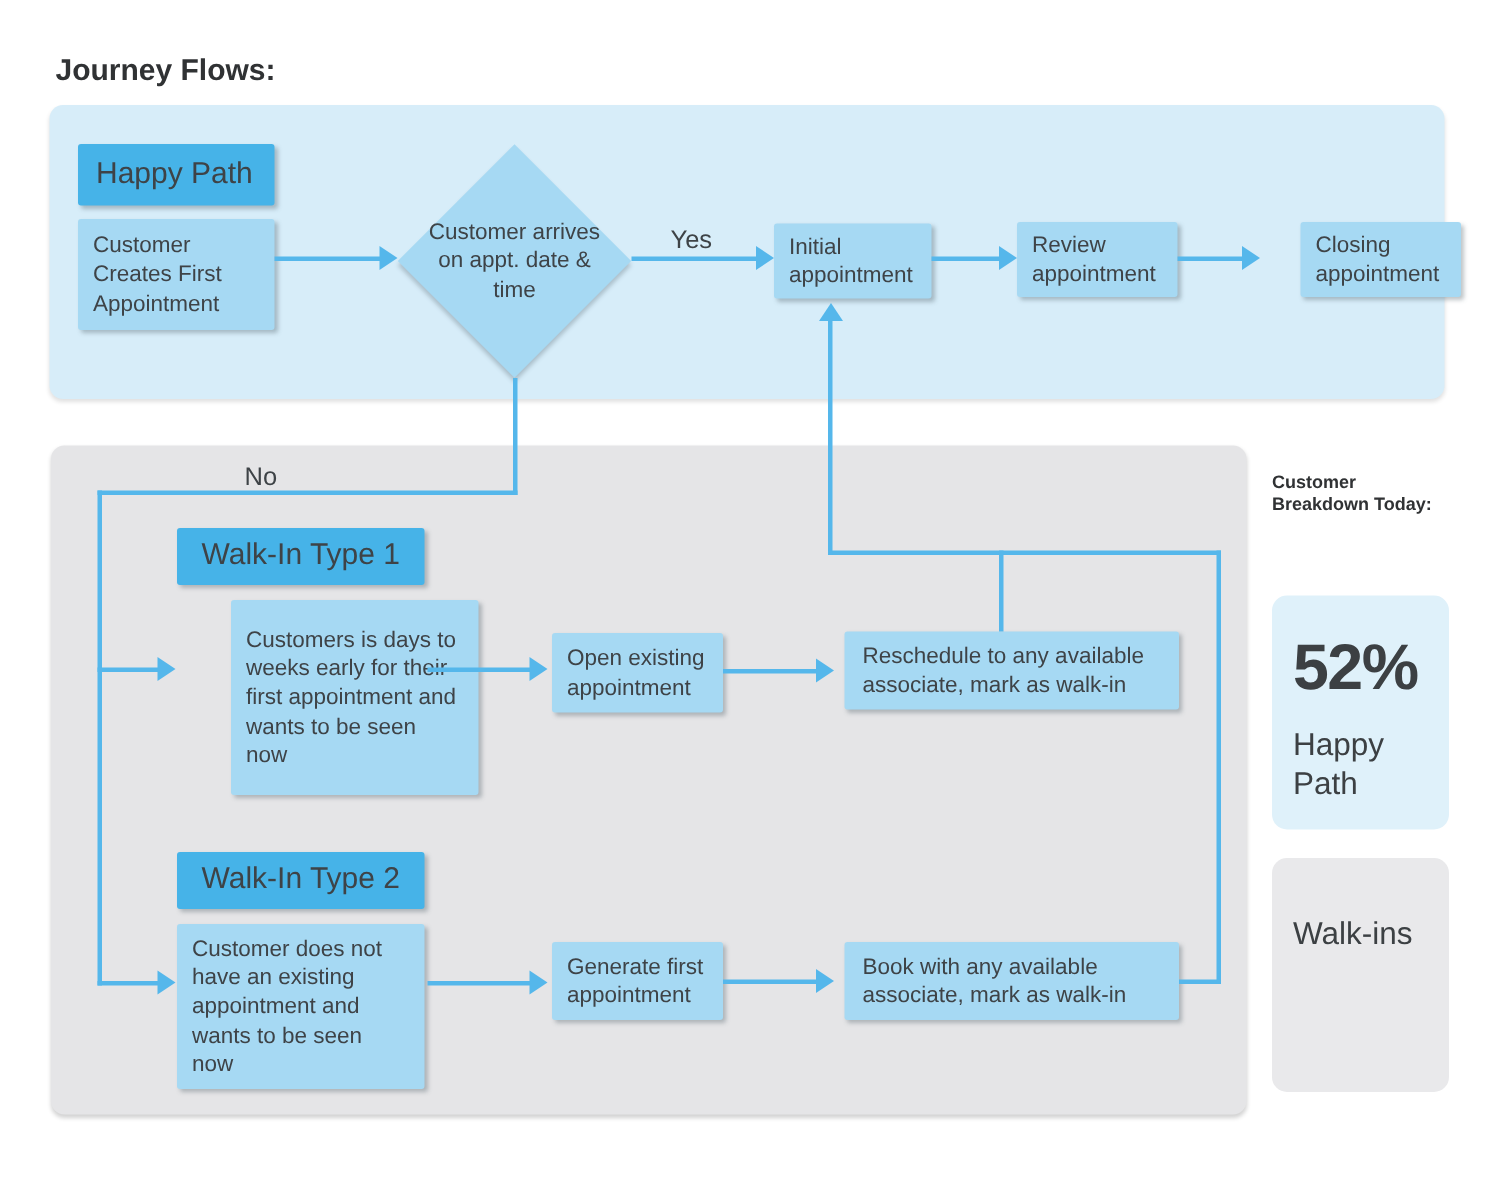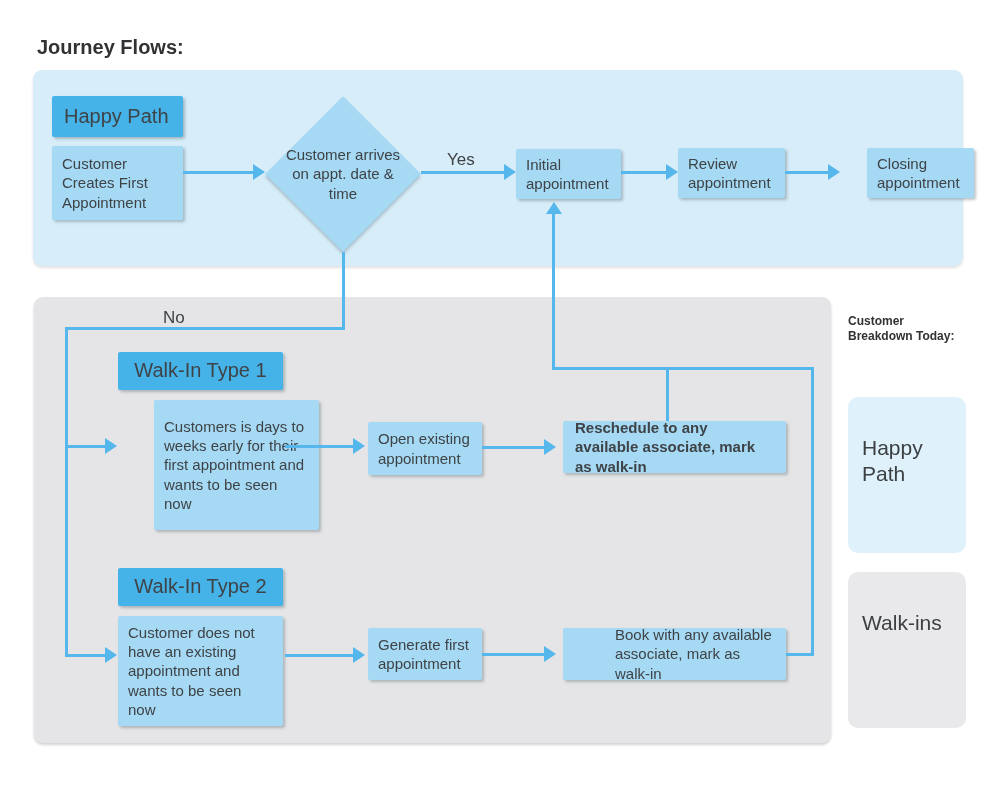--- a/index.html
+++ b/index.html
@@ -102,37 +102,37 @@
 </div>
 
 <div class="node" style="left:118px;top:400px;width:165px;height:130px;margin-left:36px;">
   <div class="pad">Customers is days to weeks early for their first appointment and wants to be seen now</div>
 </div>
 
 <div class="node" style="left:368px;top:422px;width:114px;height:53px;">
   <div class="pad">Open existing appointment</div>
 </div>
 
-<div class="node" style="left:563px;top:421px;width:223px;height:52px;font-weight:bold;">
+<div class="node" style="left:563px;top:421px;width:223px;height:52px;">
   <div class="pad" style="padding:2px 12px;">Reschedule to any available associate, mark as walk-in</div>
 </div>
 
 <div class="node node-header centered" style="left:118px;top:568px;width:165px;height:38px;">
   <div class="pad">Walk-In Type 2</div>
 </div>
 
 <div class="node" style="left:118px;top:616px;width:165px;height:110px;">
   <div class="pad">Customer does not have an existing appointment and wants to be seen now</div>
 </div>
 
 <div class="node" style="left:368px;top:628px;width:114px;height:52px;">
   <div class="pad">Generate first appointment</div>
 </div>
 
-<div class="node" style="left:563px;top:628px;width:223px;height:52px;padding-left:40px;">
+<div class="node" style="left:563px;top:628px;width:223px;height:52px;">
   <div class="pad" style="padding:2px 12px;">Book with any available associate, mark as walk-in</div>
 </div>
 
 <div class="ln" style="left:183px;top:171px;width:71px;height:3px;"></div>
 <div class="ah-r" style="left:253px;top:164px;"></div>
 
 <div class="ln" style="left:421px;top:171px;width:84px;height:3px;"></div>
 <div class="ah-r" style="left:504px;top:164px;"></div>
 <div class="edge-label" style="left:447px;top:150px;">Yes</div>
 
@@ -168,18 +168,19 @@
 <div class="ln" style="left:786px;top:653px;width:28px;height:3px;"></div>
 <div class="ln" style="left:811px;top:367px;width:3px;height:289px;"></div>
 <div class="ln" style="left:552px;top:367px;width:262px;height:3px;"></div>
 <div class="ln" style="left:666px;top:367px;width:3px;height:54px;"></div>
 <div class="ln" style="left:552px;top:213px;width:3px;height:157px;"></div>
 <div class="ah-u" style="left:546px;top:202px;"></div>
 
 <div class="breakdown-heading">Customer Breakdown Today:</div>
 
 <div class="stat-card blue">
+  <div class="stat-value">52%</div>
   <div class="stat-label">Happy Path</div>
 </div>
 
 <div class="stat-card gray">
   <div class="stat-label">Walk-ins</div>
 </div>
 
 </body></html>

